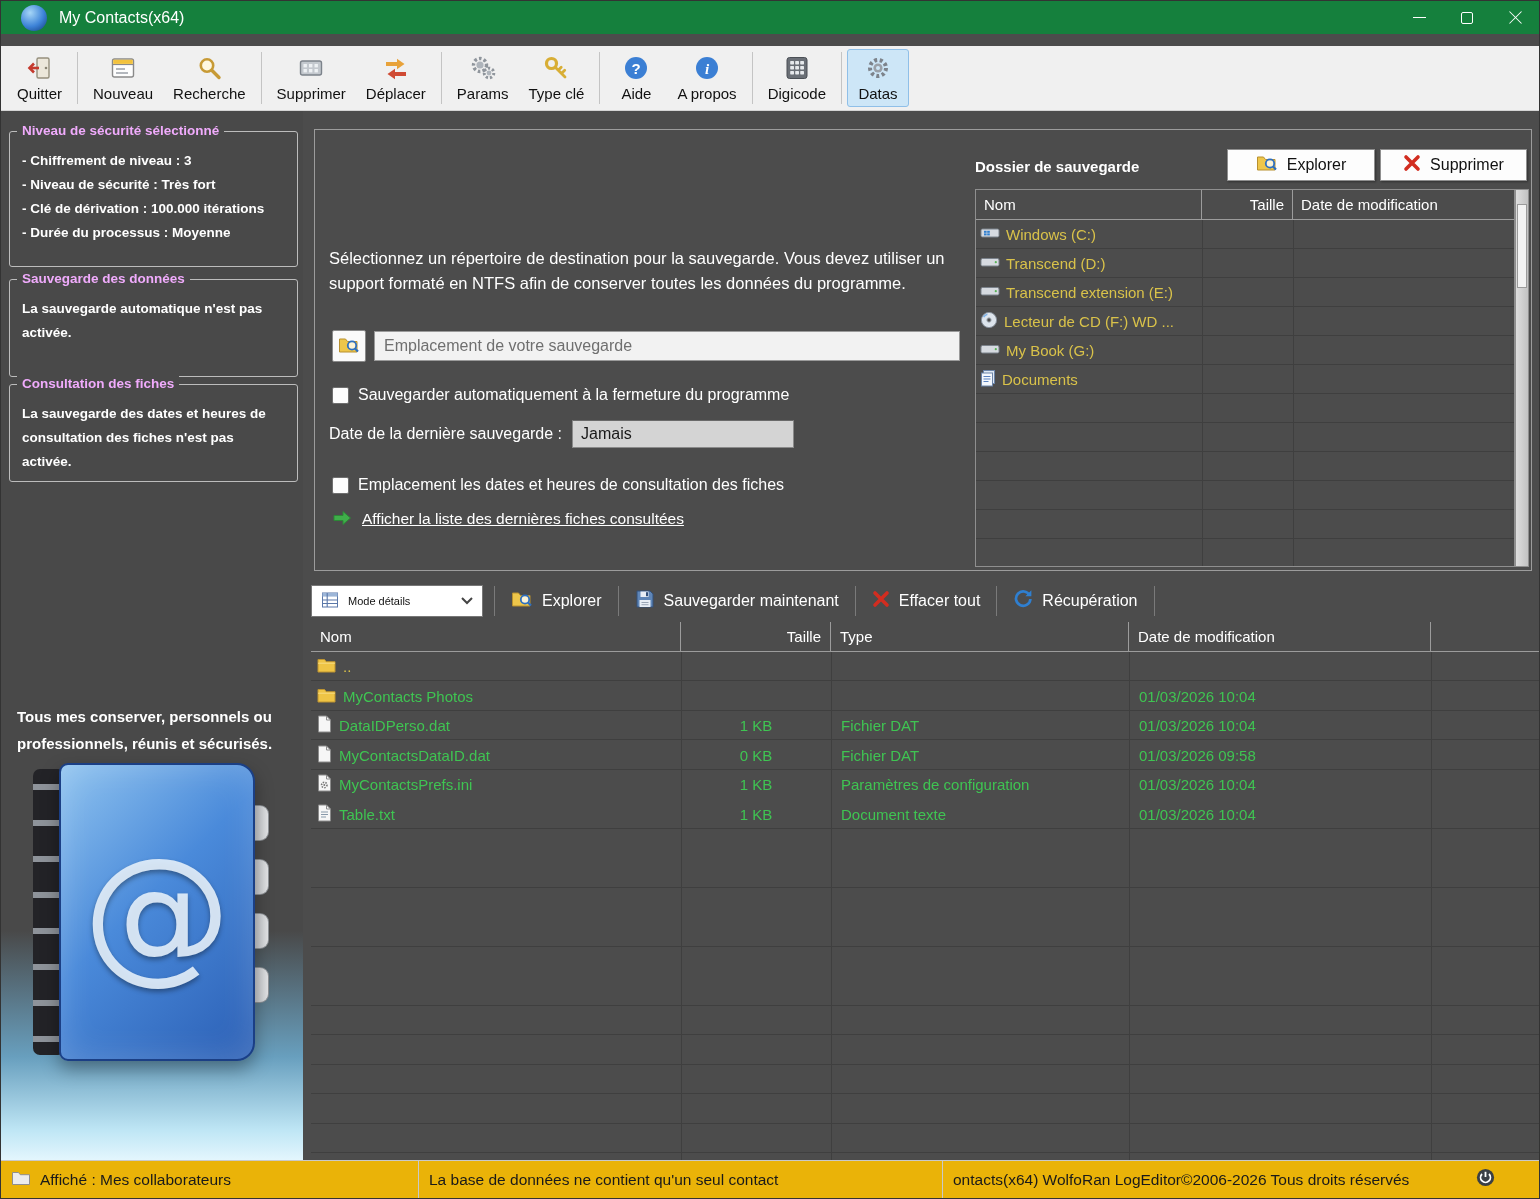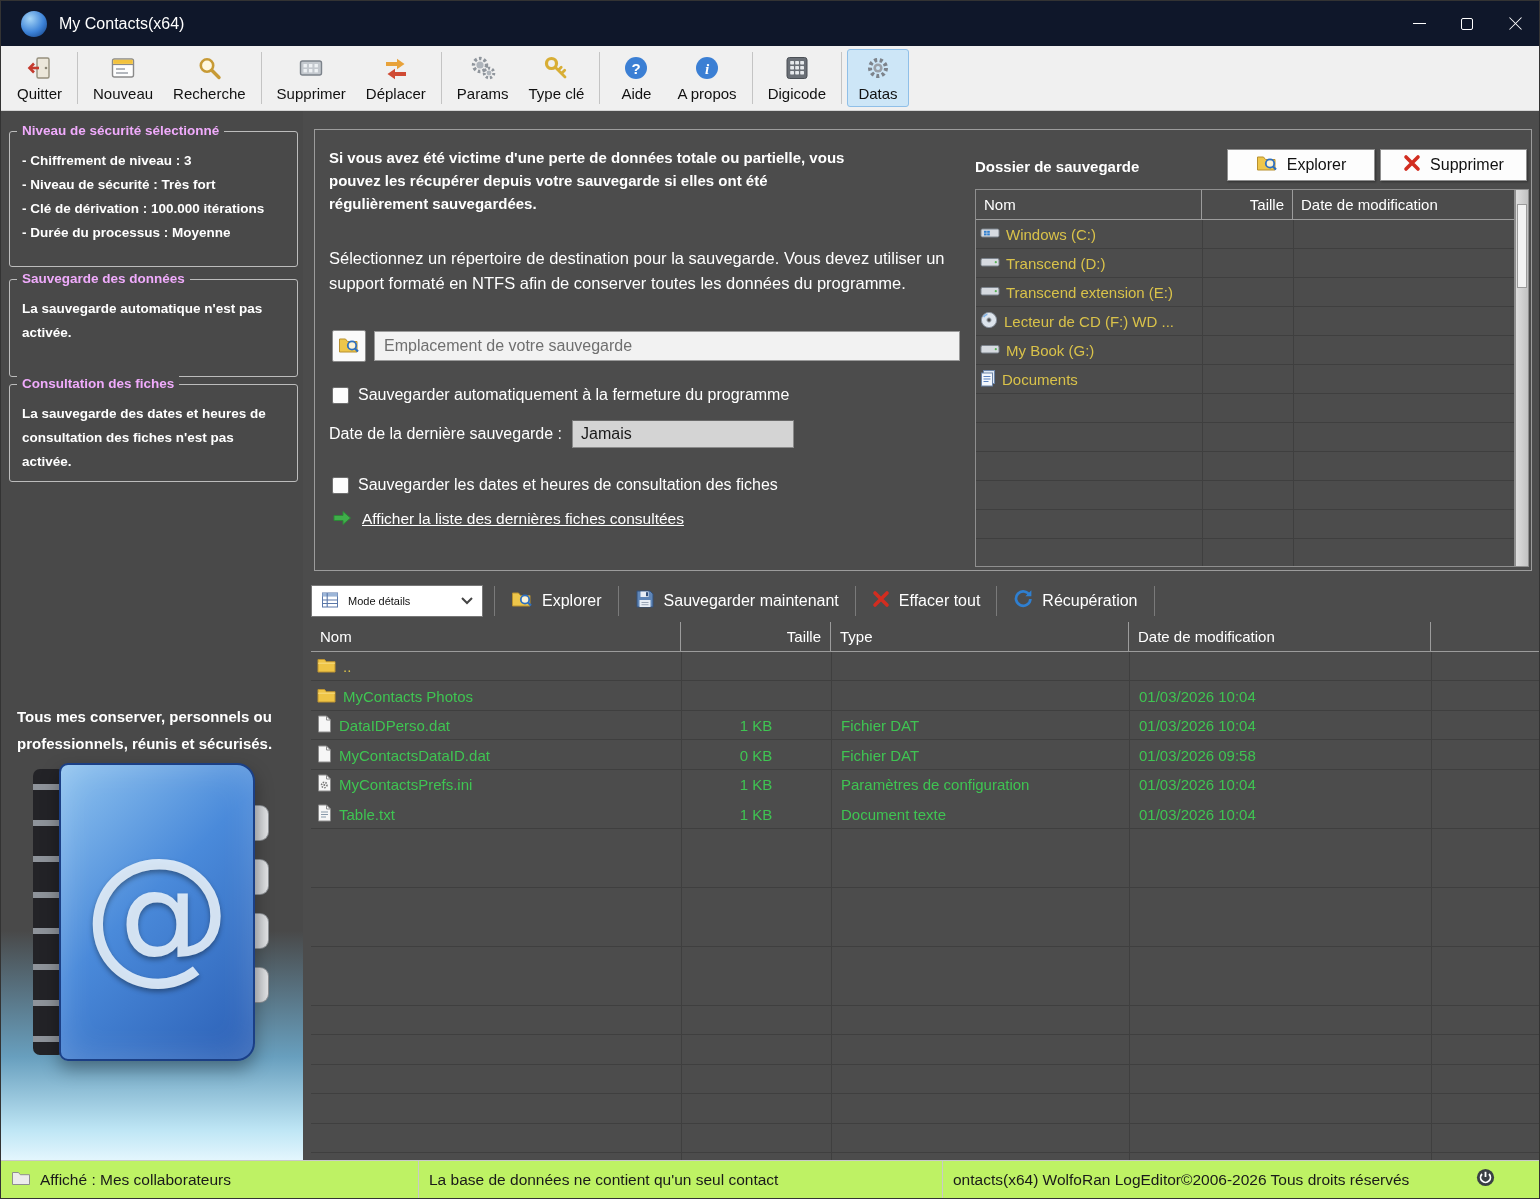--- a/index.html
+++ b/index.html
@@ -1,20 +1,20 @@
 <!DOCTYPE html>
 <html><head>
 <meta charset="utf-8">
 <style>
   *{margin:0;padding:0;box-sizing:border-box}
   body{font-family:"Liberation Sans",sans-serif;background:#2a2a2a}
   .window{position:relative;width:1540px;height:1199px;background:#4c4c4c;overflow:hidden;border:1px solid #333}
 
   
-  .titlebar{position:absolute;top:0;left:0;right:0;height:45px;background:#0f172a;display:flex;align-items:center;color:#fff}
+  .titlebar{position:absolute;top:0;left:0;right:0;height:33px;background:#15803d;display:flex;align-items:center;color:#fff}
   .app-icon{width:26px;height:26px;border-radius:50%;margin:0 12px 0 20px;background:radial-gradient(circle at 35% 30%,#a6d6f7,#3d83d8 55%,#0f3878)}
   .win-title{font-size:16px}
   .win-controls{margin-left:auto;display:flex;height:100%}
   .win-btn{width:48px;height:100%;display:flex;align-items:center;justify-content:center;cursor:pointer}
   .glyph-min{width:13px;border-top:1.6px solid #fff}
   .glyph-max{width:12px;height:12px;border:1.6px solid #fff;border-radius:2px}
   .glyph-close{position:relative;width:15px;height:15px}
   .glyph-close::before,.glyph-close::after{content:"";position:absolute;left:-1px;top:7px;width:17px;border-top:1.6px solid #fff}
   .glyph-close::before{transform:rotate(45deg)}
   .glyph-close::after{transform:rotate(-45deg)}
@@ -95,21 +95,21 @@
   .ft-vline{position:absolute;top:0;bottom:0;width:1px;background:#3f3f3f}
   .ft-row{position:absolute;left:0;right:0;height:29.5px;display:flex;align-items:center;font-size:15px;cursor:pointer}
   .ft-name{width:370px;display:flex;align-items:center;gap:7px;padding:0 6px;white-space:nowrap;overflow:hidden}
   .ft-size{width:150px;text-align:center;padding:0 10px}
   .ft-type{width:298px;padding:0 10px;white-space:nowrap;overflow:hidden}
   .ft-date{width:302px;padding:0 10px}
   .green{color:#3fc452}
   .yellow{color:#d9c24a}
 
   
-  .statusbar{position:absolute;left:0;right:0;bottom:0;height:38px;background:#bef264;border-top:1px solid #c9c9c9;display:flex;align-items:center;font-size:15.5px;color:#1a1a1a}
+  .statusbar{position:absolute;left:0;right:0;bottom:0;height:38px;background:#eab308;border-top:1px solid #c9c9c9;display:flex;align-items:center;font-size:15.5px;color:#1a1a1a}
   .sb-seg{display:flex;align-items:center;height:100%;gap:9px;padding:0 10px}
   .s1{width:417px}.s2{width:523px}.s3{width:525px}
   .sb-div{width:1px;height:100%;background:#c9c9c9}
   .sb-power{display:flex;align-items:center;justify-content:center;width:34px;height:100%;cursor:pointer}
 </style>
 </head>
 <body>
 
 <div class="window">
 
@@ -290,21 +290,20 @@
       <div class="book-spine"></div>
       <div class="book-cover">
         <div class="book-at">@</div>
       </div>
     </div>
   </div>
 
   <div class="main">
 
     <div class="top-panel">
-      <div class="intro-bold">Si vous avez été victime d'une perte de données totale ou partielle, vous pouvez les récupérer depuis votre sauvegarde si elles ont été régulièrement sauvegardées.</div>
       <div class="intro-text">Sélectionnez un répertoire de destination pour la sauvegarde. Vous devez utiliser un support formaté en NTFS afin de conserver toutes les données du programme.</div>
 
       <button class="browse-btn">
         <span><svg width="22" height="20" viewBox="0 0 22 20">
               <path d="M1.5 4h6l2 2.5h9.5V17H1.5z" fill="#eec64a" stroke="#b8902f"></path>
               <circle cx="14" cy="10.5" r="4.2" fill="rgba(255,255,255,.78)" stroke="#2d6fc0" stroke-width="1.8"></circle>
               <path d="M17 13.5 20 16.5" stroke="#2d6fc0" stroke-width="2.2"></path>
             </svg></span>
       </button>
       <input class="path-input" type="text" placeholder="Emplacement de votre sauvegarde" style="">
@@ -314,21 +313,21 @@
         <span>Sauvegarder automatiquement à la fermeture du programme</span>
       </label>
 
       <div class="date-row">
         <span>Date de la dernière sauvegarde :</span>
         <div class="date-field">Jamais</div>
       </div>
 
       <label class="check-row cr2">
         <span class="checkbox"></span>
-        <span>Sauvegarder les dates et heures de consultation des fiches</span>
+        <span>Emplacement les dates et heures de consultation des fiches</span>
       </label>
 
       <div class="link-row">
         <span><svg width="20" height="16" viewBox="0 0 20 16">
               <path d="M2 5.5h9V1.5L18.5 8 11 14.5V10.5H2z" fill="#3fae4a" stroke="#2c8736"></path>
             </svg></span>
         <a class="fiches-link">Afficher la liste des dernières fiches consultées</a>
       </div>
 
       <div class="bf-title">Dossier de sauvegarde</div>

